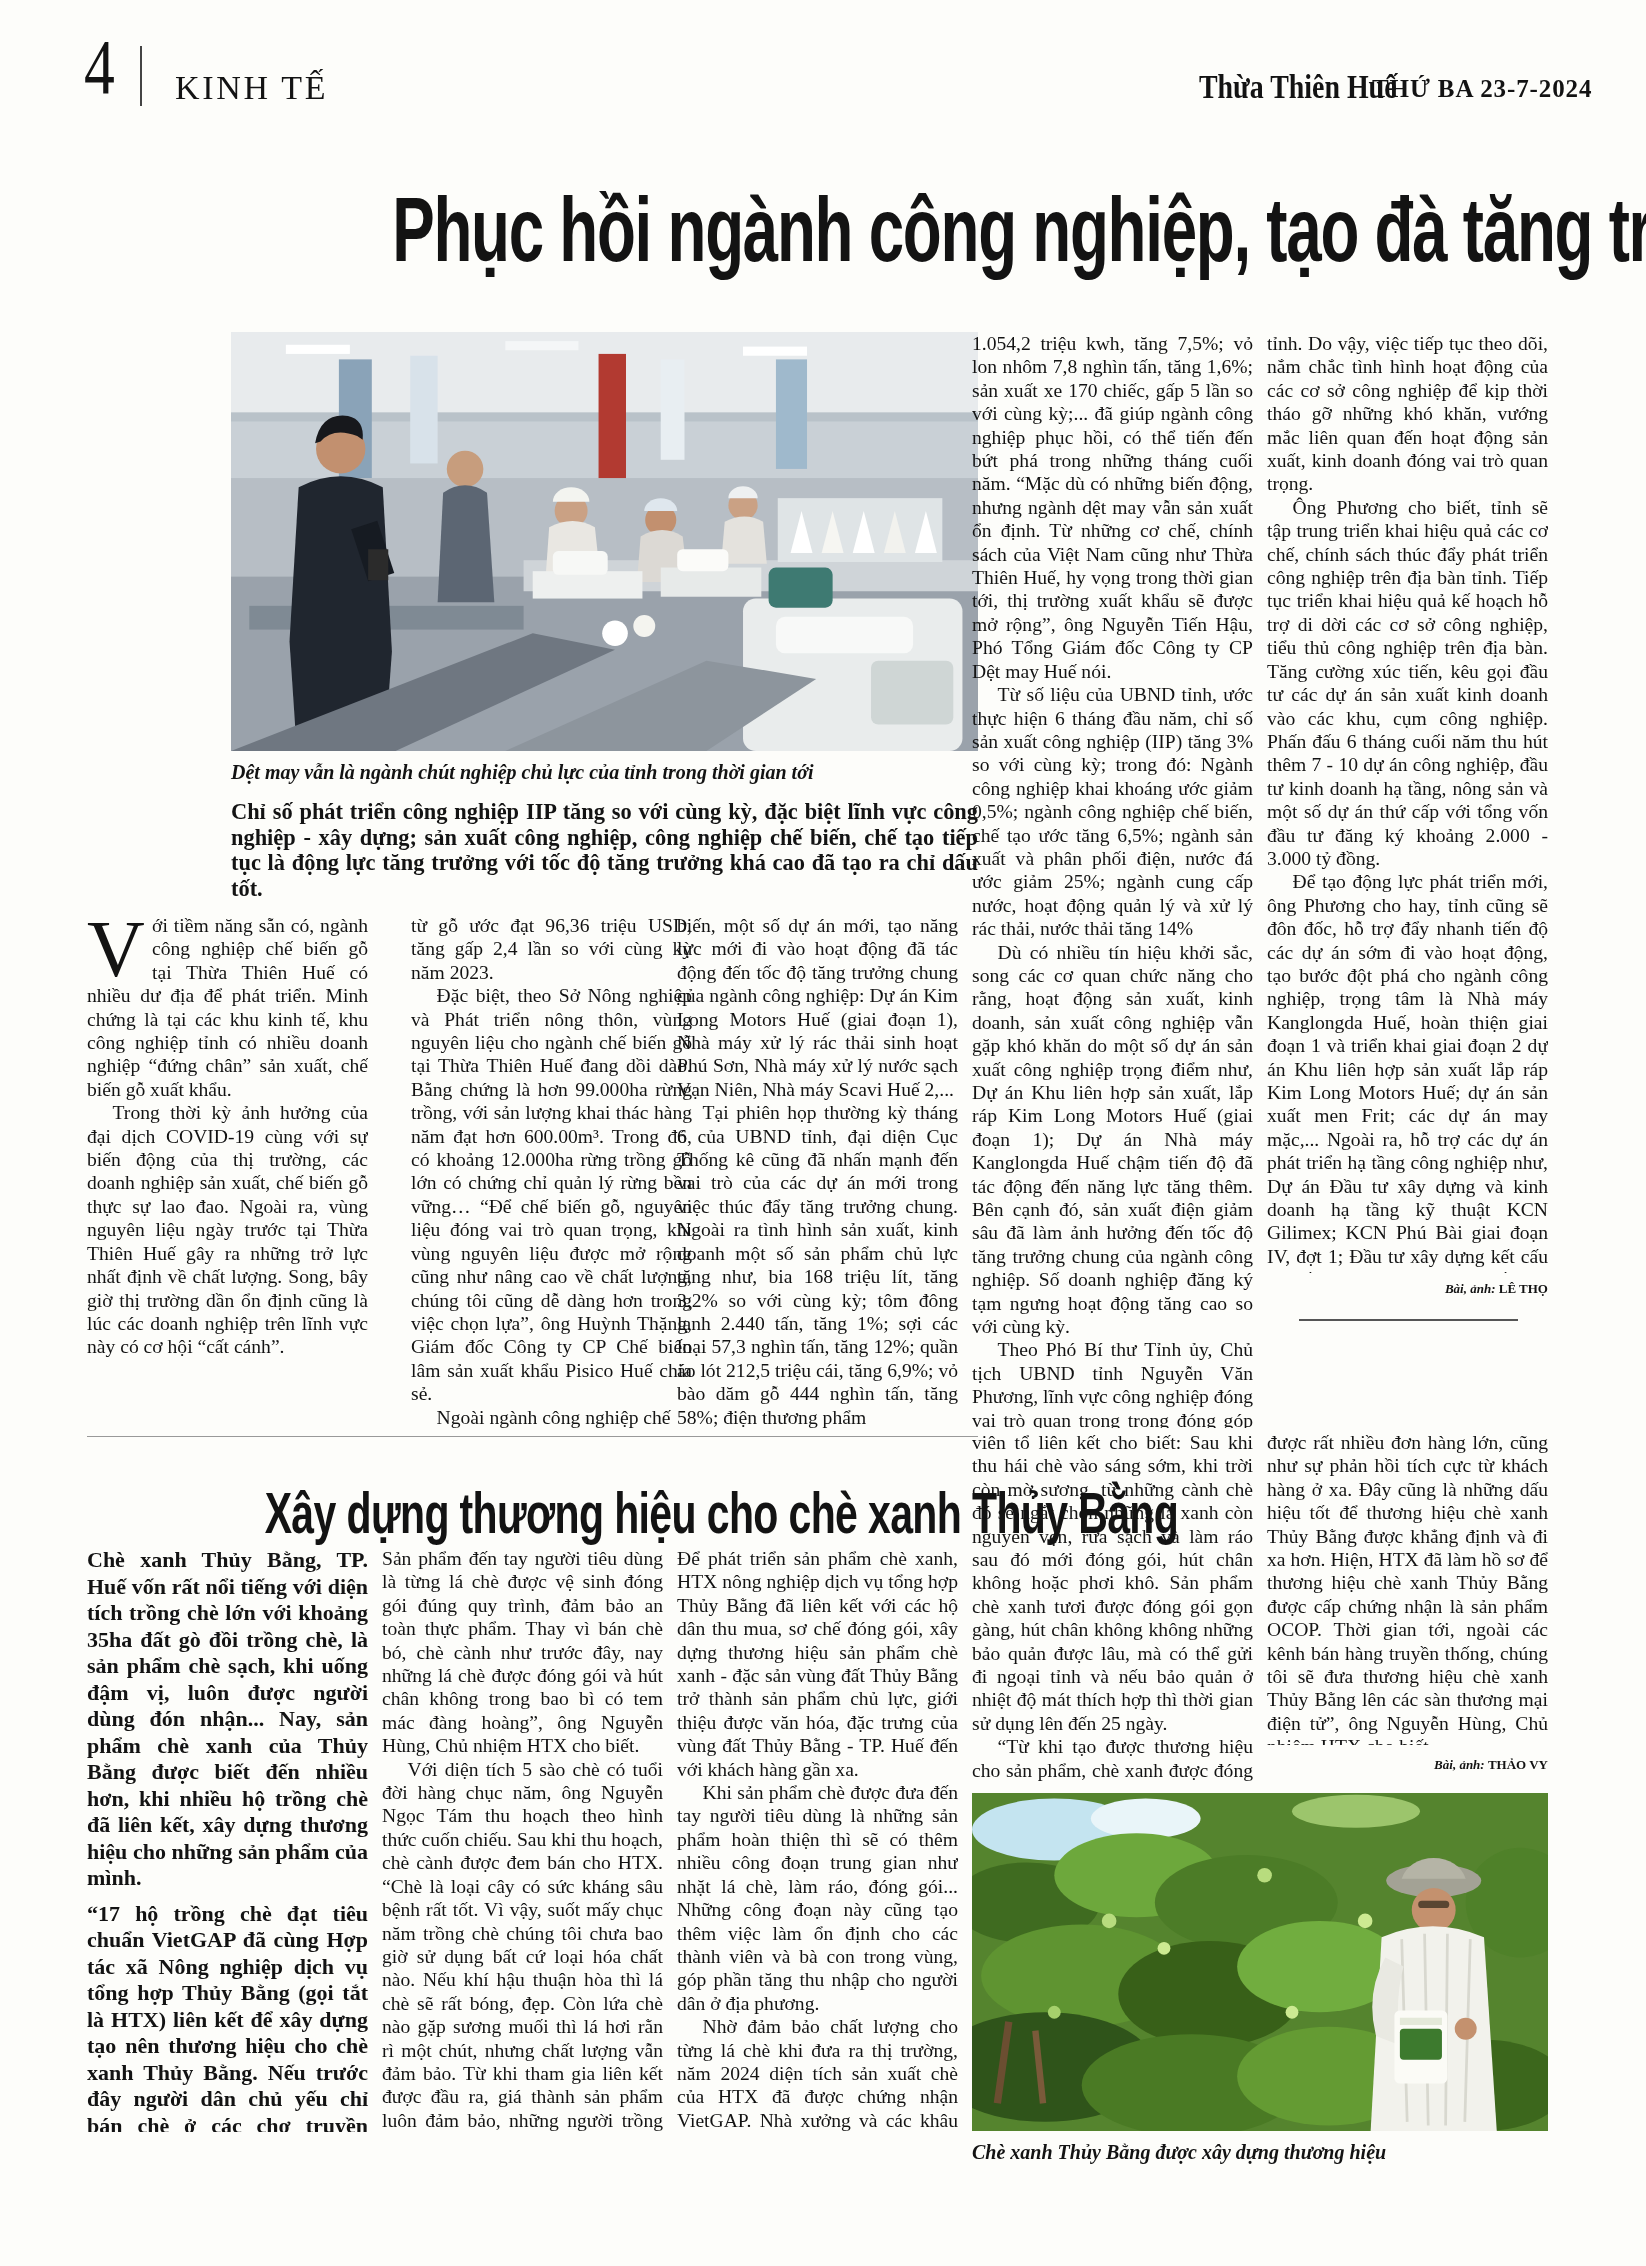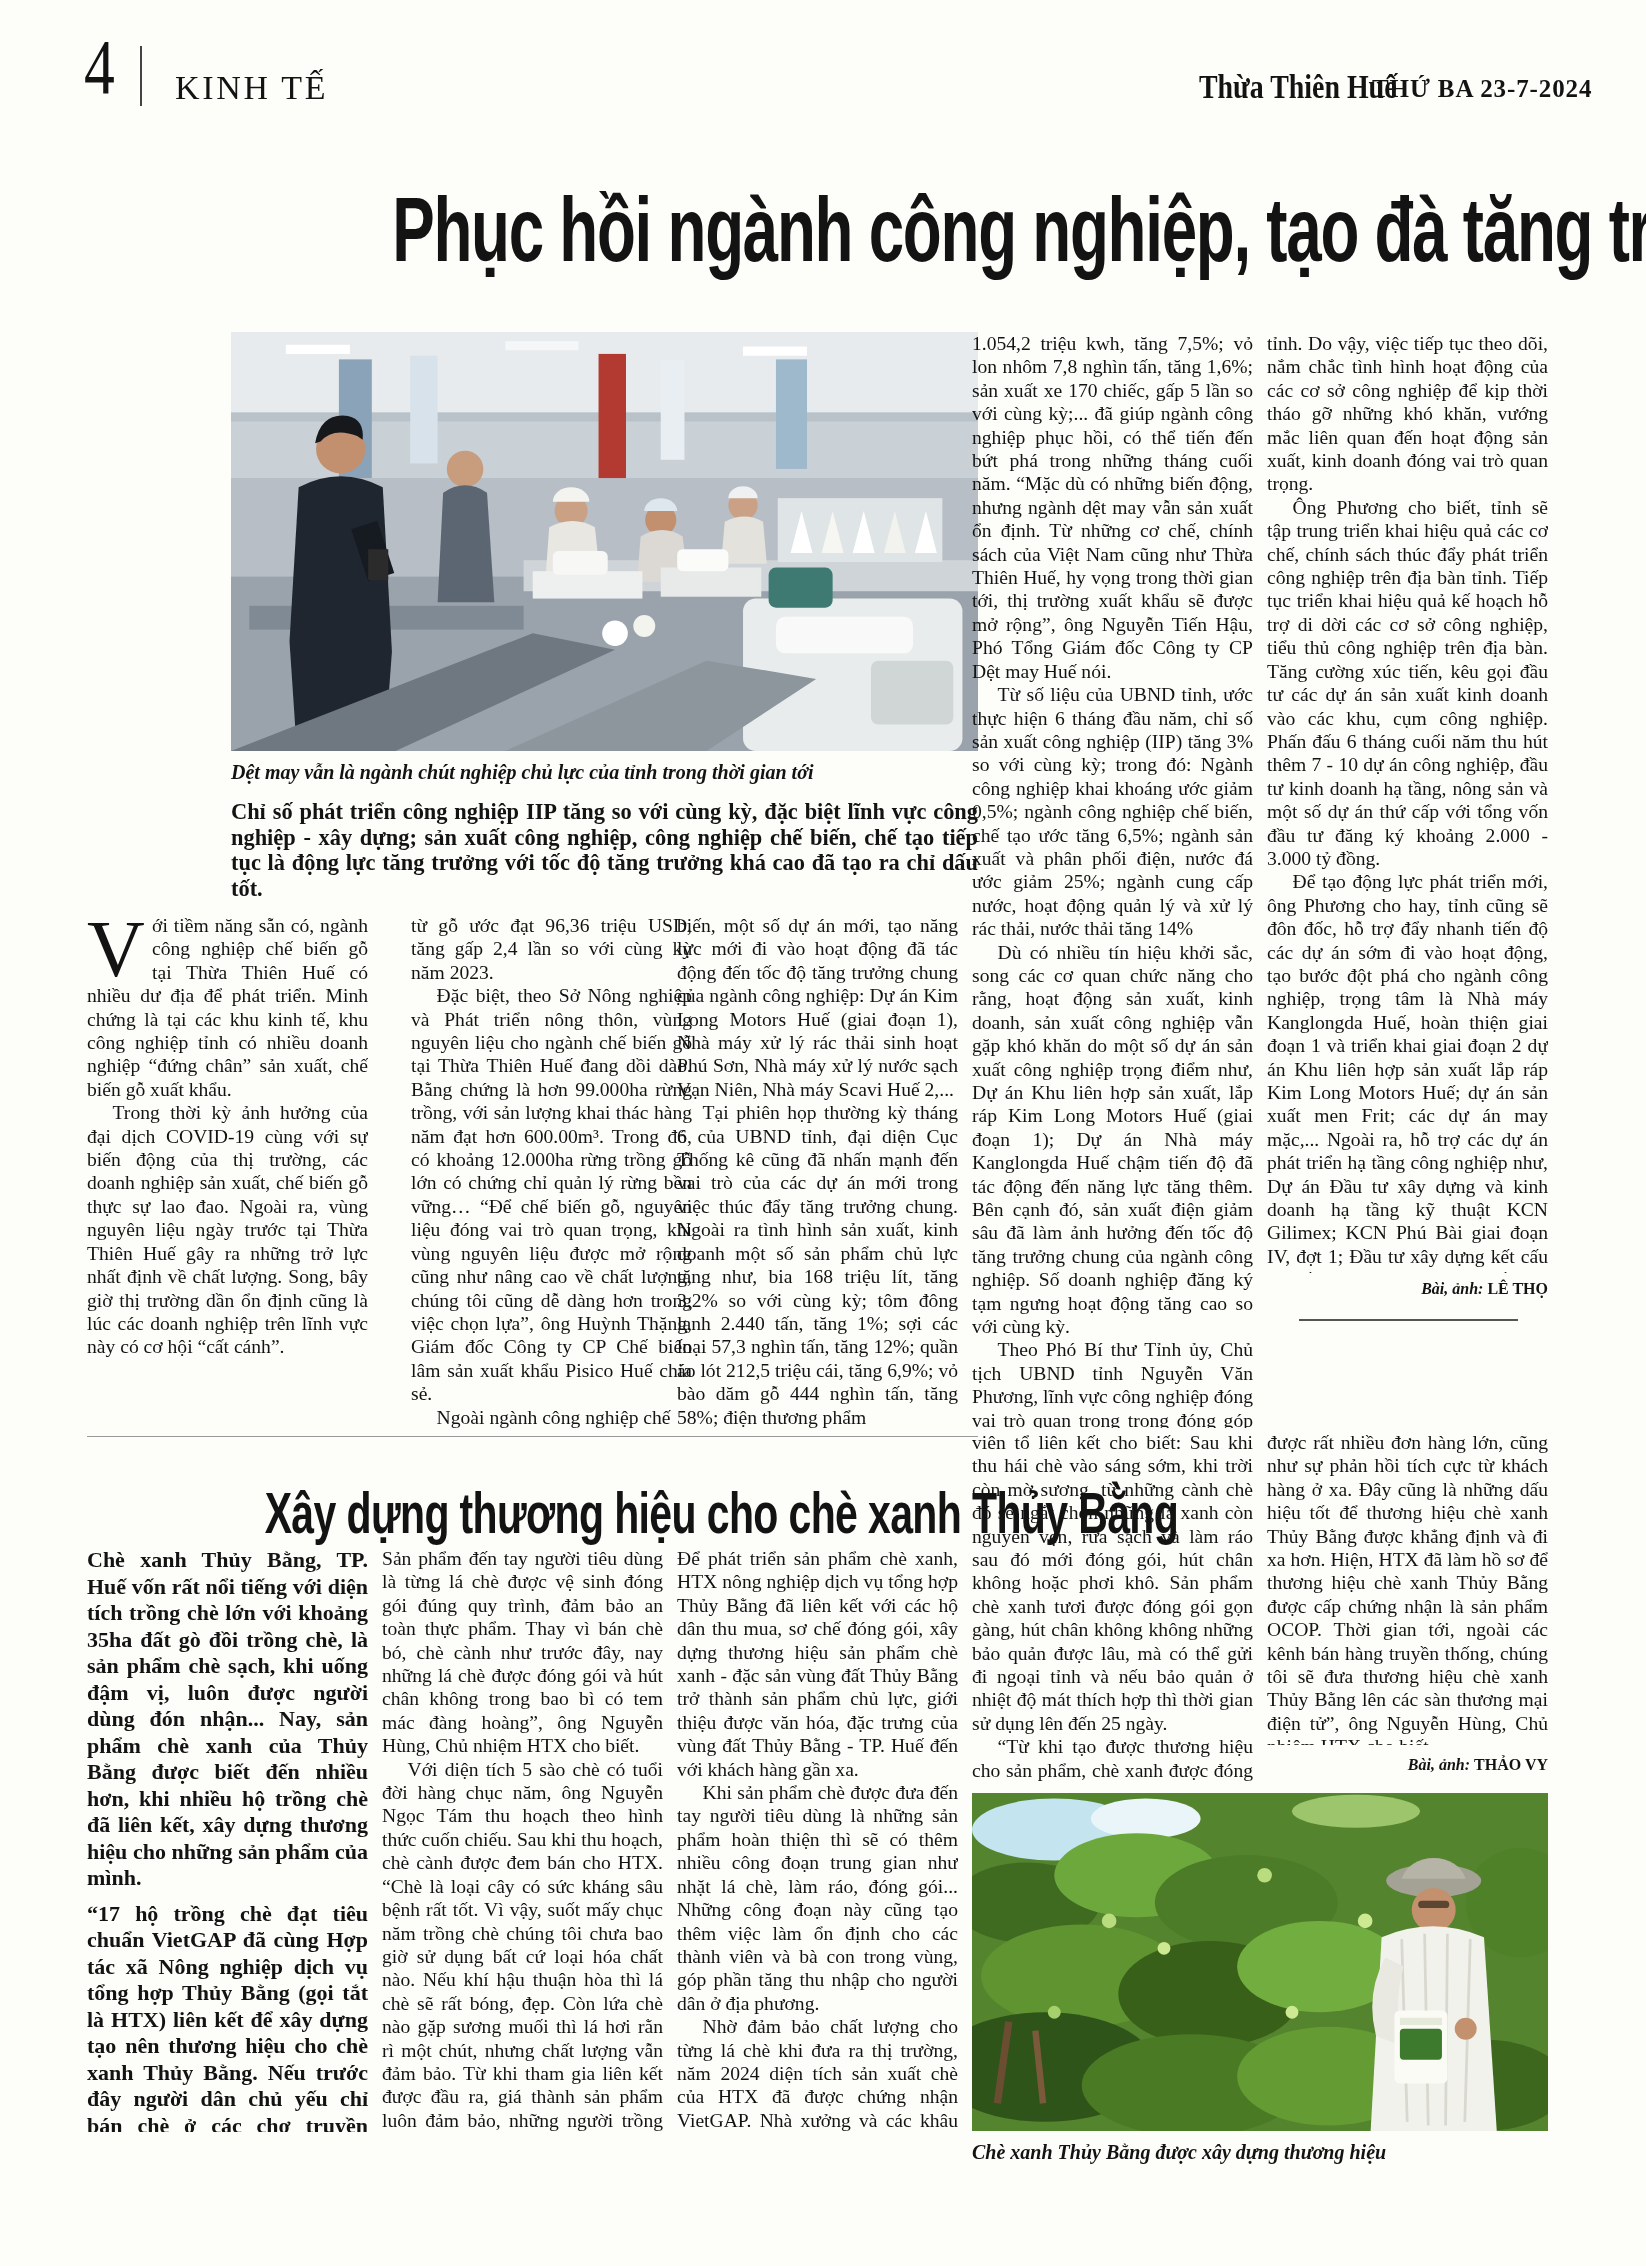--- a/index.html
+++ b/index.html
@@ -68,21 +68,21 @@
   .a2c5 { left:1267px; top:1431px; height:314px; }
 
   .intro-bold p { font-size:22px; line-height:26.5px; font-weight:bold; text-indent:0; margin-bottom:9.1px; }
 
   .dropcap {
     float:left; font-size:80px; line-height:66px; padding:1.8px 7.3px 0 0; font-weight:normal;
     font-family:"Liberation Serif", serif;
   }
 
   
-  .byline { position:absolute; width:281px; text-align:right; font-size:16px; line-height:24px; }
+  .byline { position:absolute; width:281px; text-align:right; font-size:13px; line-height:24px; }
   .byline .lbl { font-style:italic; font-weight:bold; }
   .byline .nm  { font-weight:bold; }
   .byline1 { left:1267px; top:1277px; }
   .byline2 { left:1267px; top:1753px; }
   .byline-rule { position:absolute; height:1.8px; background:#555; }
   .rule-b1 { left:1299px; top:1319px; width:219px; }
   .article-sep { position:absolute; left:87px; top:1436px; width:891px; height:0.9px; background:#999; }
 </style>
 </head>
 <body>

